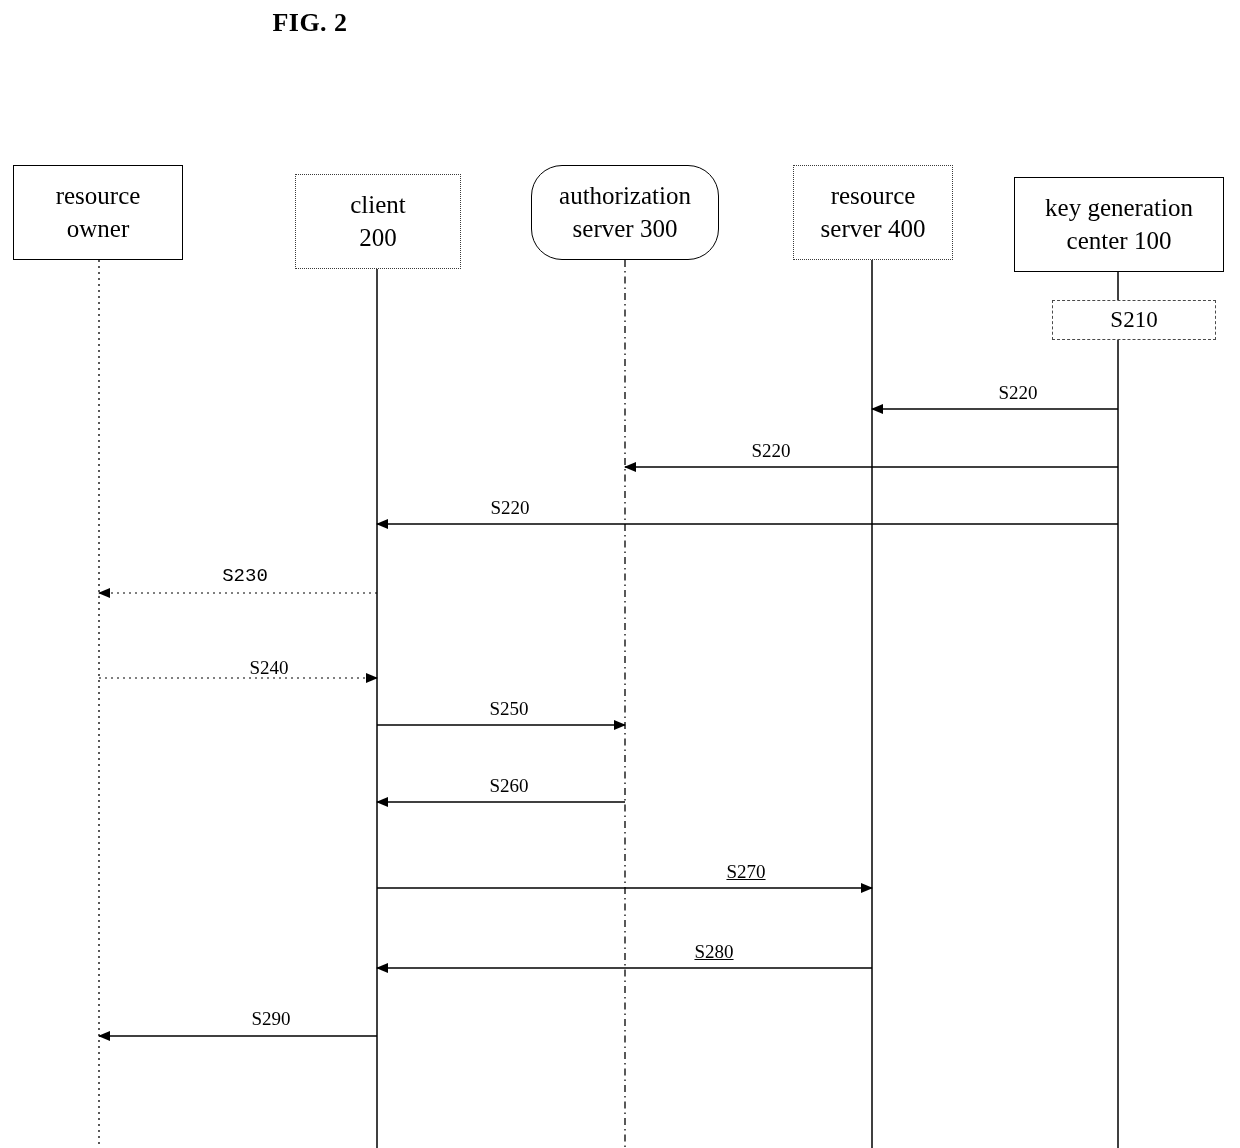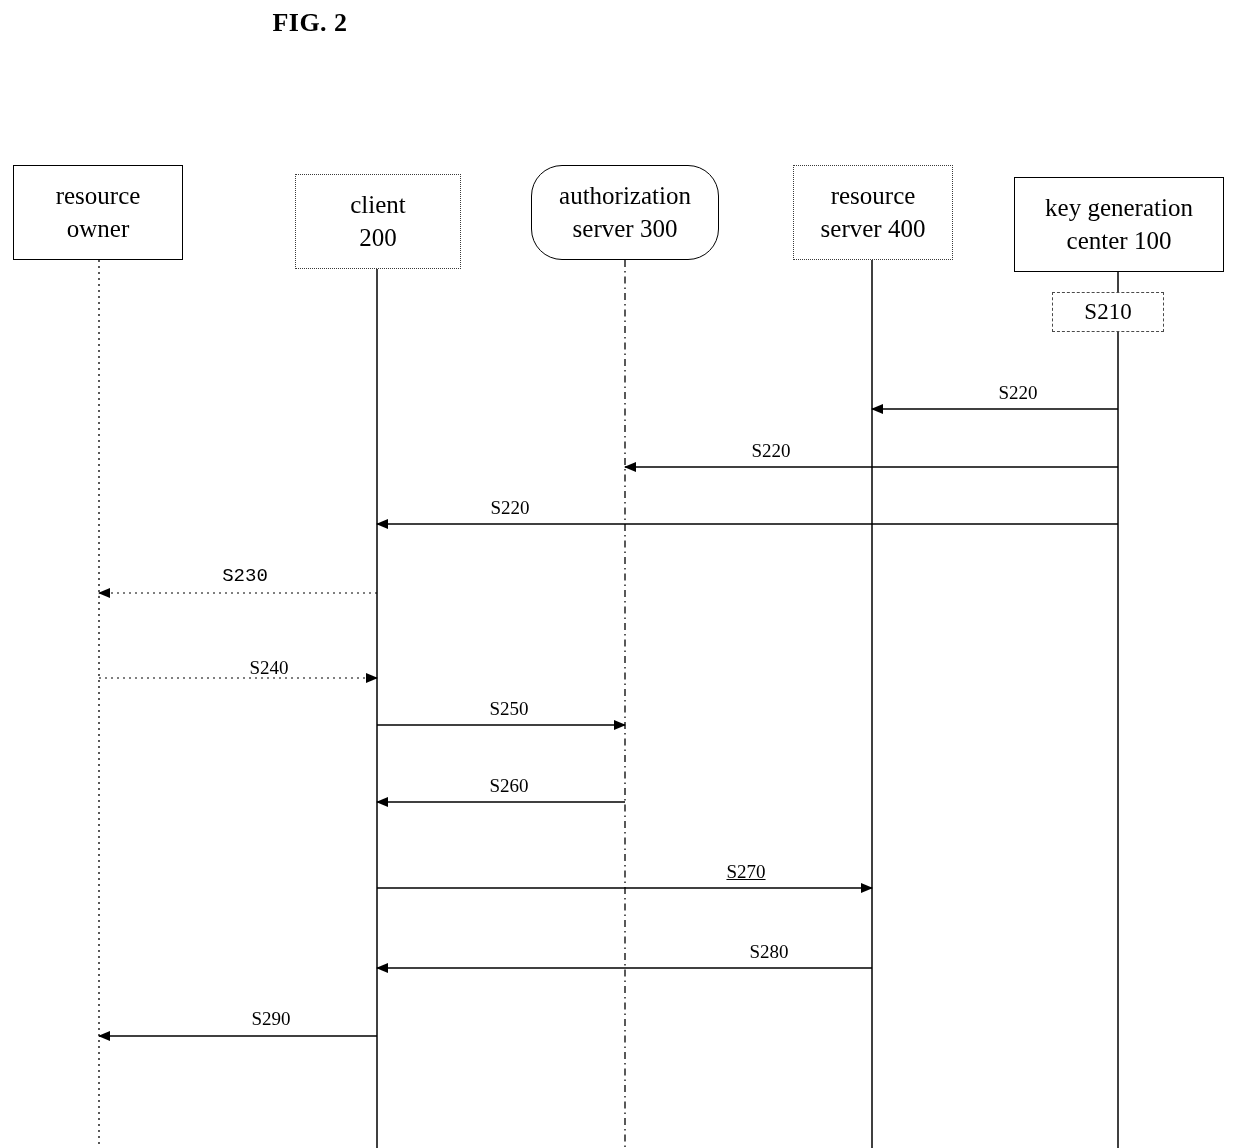--- a/index.html
+++ b/index.html
@@ -111,28 +111,28 @@
       <div class="actor-box dotted-border" style="left: 295px; top: 174px; width: 166px; height: 95px;">client
 200</div>
       <div class="actor-box solid-border" style="left: 531px; top: 165px; width: 188px; height: 95px; border-radius: 31px;">authorization
 server 300</div>
       <div class="actor-box dotted-border" style="left: 793px; top: 165px; width: 160px; height: 95px;">resource
 server 400</div>
       <div class="actor-box solid-border" style="left: 1014px; top: 165px; width: 210px; height: 95px; margin-top: 12px;">key generation
 center 100</div>
     </div>
   <div id="step-boxes-layer">
-      <div class="step-box" style="left: 1052px; top: 292px; width: 112px; height: 40px;">S210</div>
+      <div class="step-box" style="left: 1052px; top: 300px; width: 164px; height: 40px;">S210</div>
     </div>
   <div id="message-labels-layer">
       <div class="msg-label" style="left: 1018px; top: 382px;">S220</div>
       <div class="msg-label" style="left: 771px; top: 440px;">S220</div>
       <div class="msg-label" style="left: 510px; top: 497px;">S220</div>
       <div class="msg-label" style="left: 245px; top: 565px; font-family: Liberation Mono, monospace;">S230</div>
       <div class="msg-label" style="left: 245px; top: 657px; margin-left: 24px;">S240</div>
       <div class="msg-label" style="left: 509px; top: 698px;">S250</div>
       <div class="msg-label" style="left: 509px; top: 775px;">S260</div>
       <div class="msg-label" style="left: 746px; top: 861px; text-decoration: underline;">S270</div>
-      <div class="msg-label" style="left: 769px; top: 941px;">S280</div>
+      <div class="msg-label" style="left: 714px; top: 941px; text-decoration: underline;">S280</div>
       <div class="msg-label" style="left: 245px; top: 1008px; margin-left: 26px;">S290</div>
     </div>
 
 </div>
 
 </body></html>

